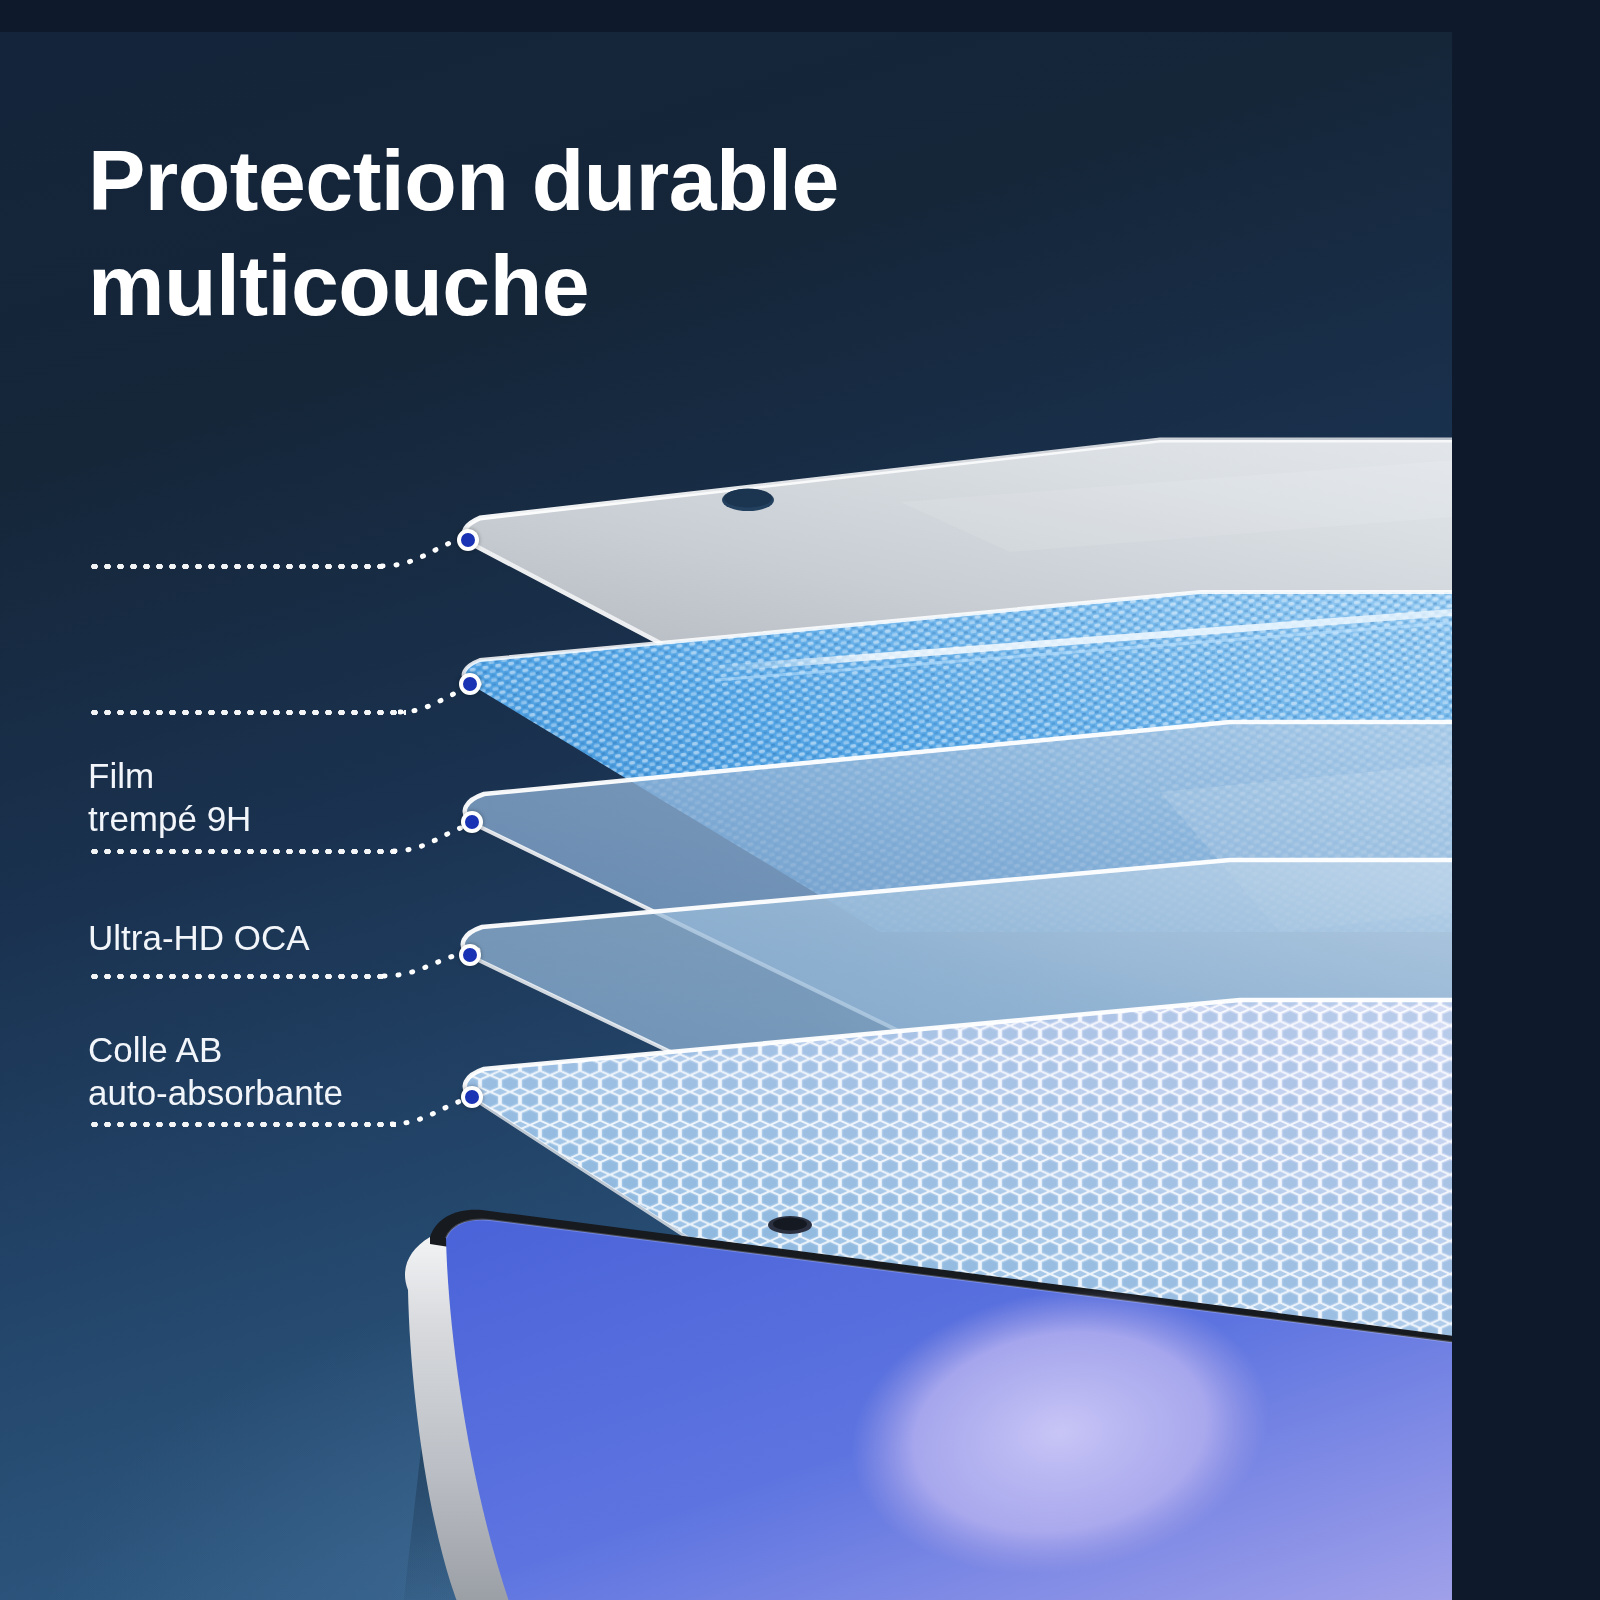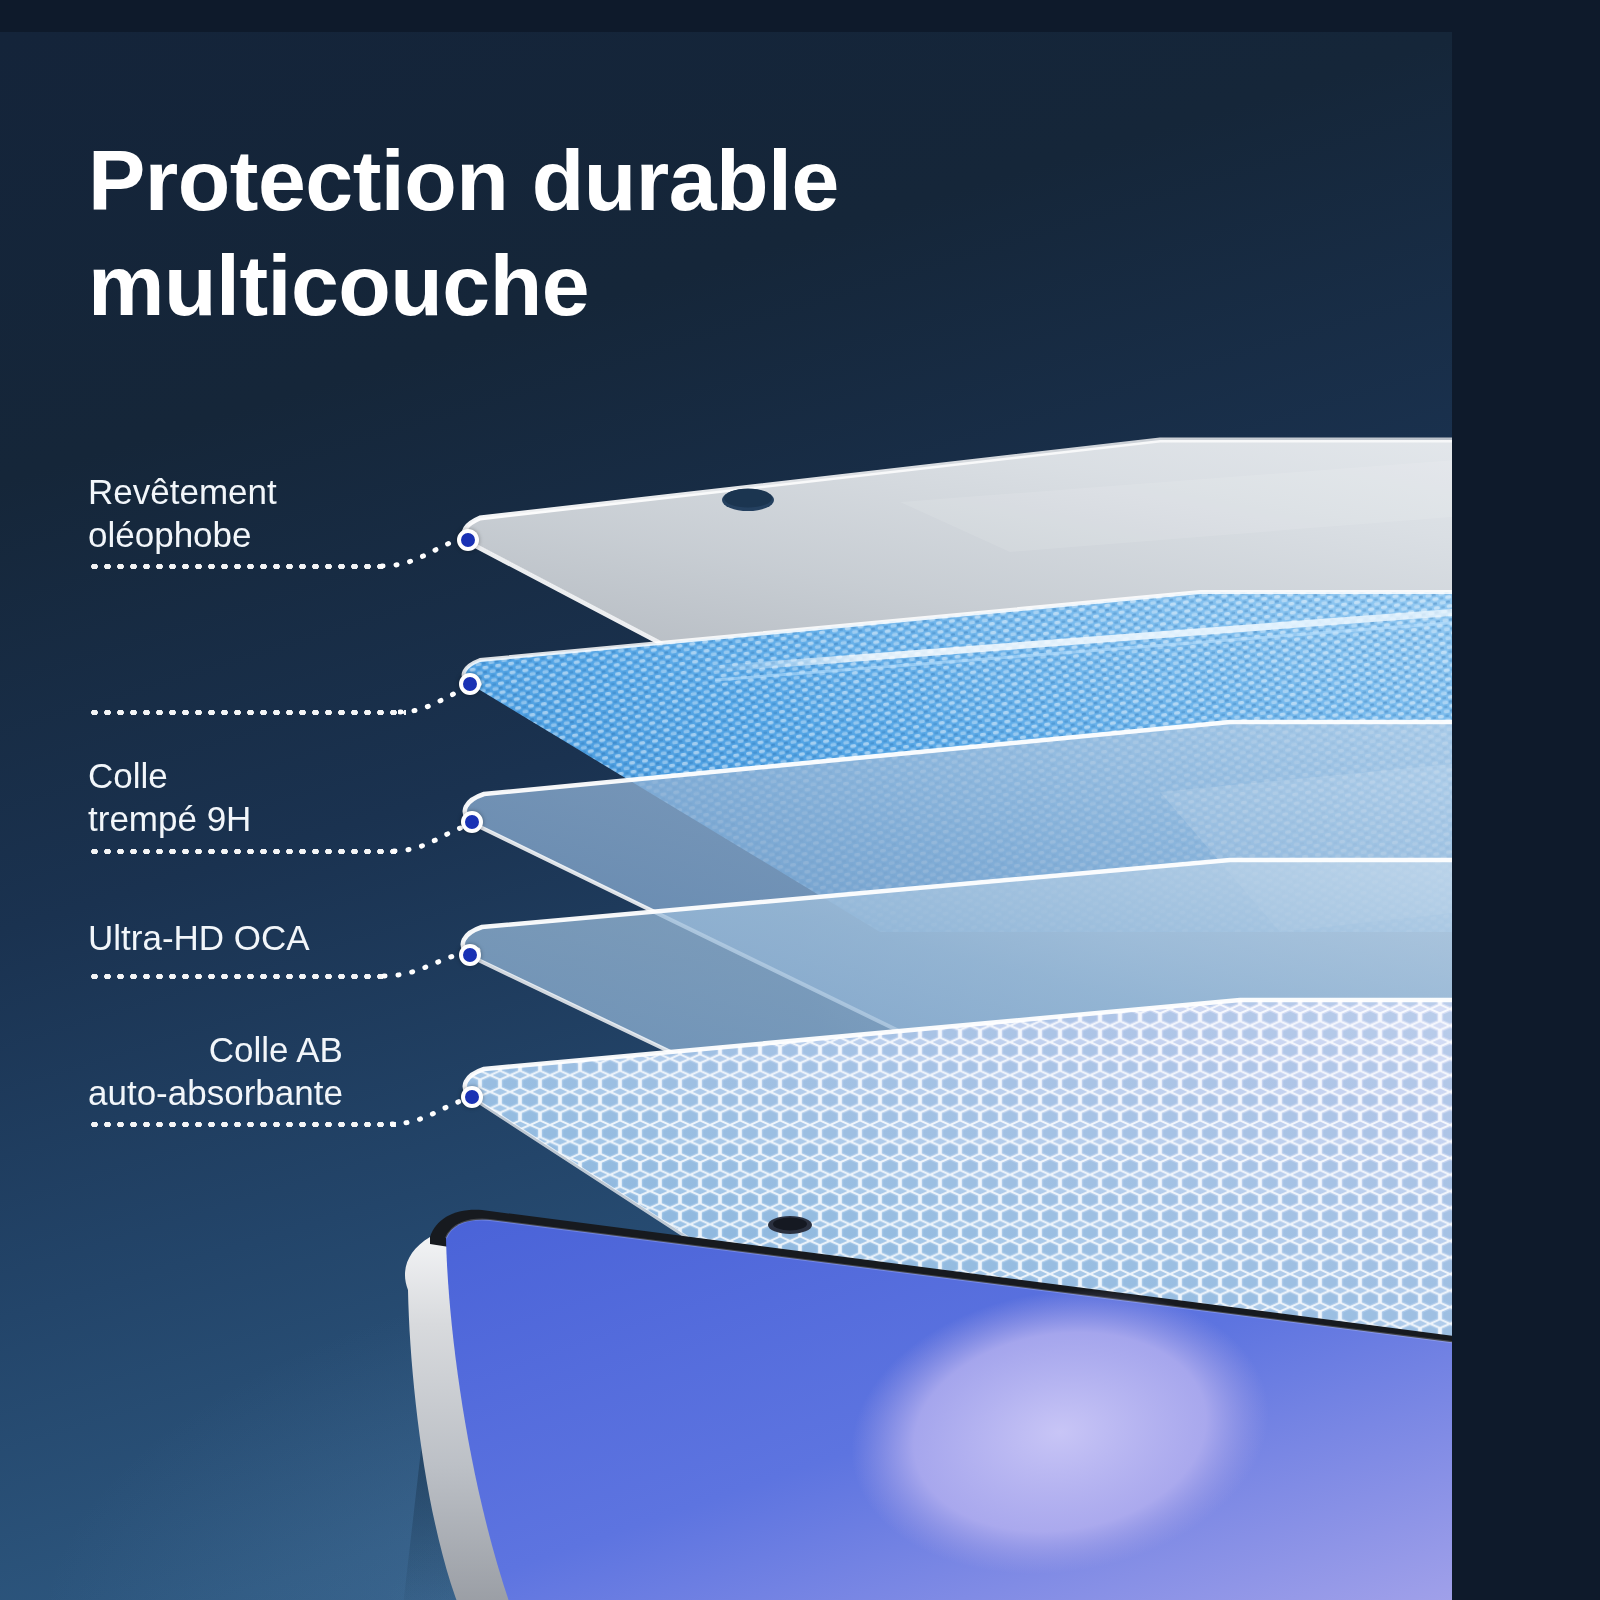--- a/index.html
+++ b/index.html
@@ -263,50 +263,48 @@
       <ellipse cx="790" cy="1193" rx="22" ry="9" fill="#2b3140"></ellipse>
       <ellipse cx="790" cy="1192" rx="17" ry="6.5" fill="#151922"></ellipse>
 
       <path d="M446 1206 C 452 1192, 468 1186, 490 1188 L 1640 1334" fill="none" stroke="#ffffff" stroke-width="2" opacity=".20"></path>
     </g>
   </svg>
 
   <div class="title">Protection durable
 multicouche</div>
 
-  <div class="label" style="top:438px;">Revêtement
-oléophobe</div>
   <div class="leader" style="left:88px;top:532px;width:300px;"></div>
   <svg class="leader-curve" style="left:380px;top:486px;" width="110" height="70" viewBox="0 0 110 70">
     <path d="M2 48 C 40 48, 55 26, 96 16" fill="none" stroke="#ffffff" stroke-width="5" stroke-linecap="round" stroke-dasharray="1 13"></path>
   </svg>
   <div class="dotmark" style="left:457px;top:497px;"></div>
 
   <div class="leader" style="left:88px;top:678px;width:318px;"></div>
   <svg class="leader-curve" style="left:398px;top:630px;" width="100" height="70" viewBox="0 0 100 70">
     <path d="M2 50 C 36 50, 50 28, 90 20" fill="none" stroke="#ffffff" stroke-width="5" stroke-linecap="round" stroke-dasharray="1 13"></path>
   </svg>
   <div class="dotmark" style="left:459px;top:641px;"></div>
 
-  <div class="label" style="top:722px;">Colle
+  <div class="label" style="top:722px;">Film
 trempé 9H</div>
   <div class="leader" style="left:88px;top:817px;width:310px;"></div>
   <svg class="leader-curve" style="left:392px;top:768px;" width="106" height="70" viewBox="0 0 106 70">
     <path d="M2 51 C 38 51, 54 28, 94 20" fill="none" stroke="#ffffff" stroke-width="5" stroke-linecap="round" stroke-dasharray="1 13"></path>
   </svg>
   <div class="dotmark" style="left:461px;top:779px;"></div>
 
   <div class="label" style="top:884px;text-align:center;">Ultra-HD OCA</div>
   <div class="leader" style="left:88px;top:942px;width:300px;"></div>
   <svg class="leader-curve" style="left:382px;top:900px;" width="110" height="60" viewBox="0 0 110 60">
     <path d="M2 44 C 40 44, 56 24, 96 18" fill="none" stroke="#ffffff" stroke-width="5" stroke-linecap="round" stroke-dasharray="1 13"></path>
   </svg>
   <div class="dotmark" style="left:459px;top:912px;"></div>
 
-  <div class="label" style="top:996px;text-align:right;">Colle AB
+  <div class="label" style="top:996px;">Colle AB
 auto-absorbante</div>
   <div class="leader" style="left:88px;top:1090px;width:308px;"></div>
   <svg class="leader-curve" style="left:390px;top:1042px;" width="108" height="70" viewBox="0 0 108 70">
     <path d="M2 50 C 38 50, 54 28, 94 20" fill="none" stroke="#ffffff" stroke-width="5" stroke-linecap="round" stroke-dasharray="1 13"></path>
   </svg>
   <div class="dotmark" style="left:461px;top:1054px;"></div>
 
 </div>
 
 </body></html>

